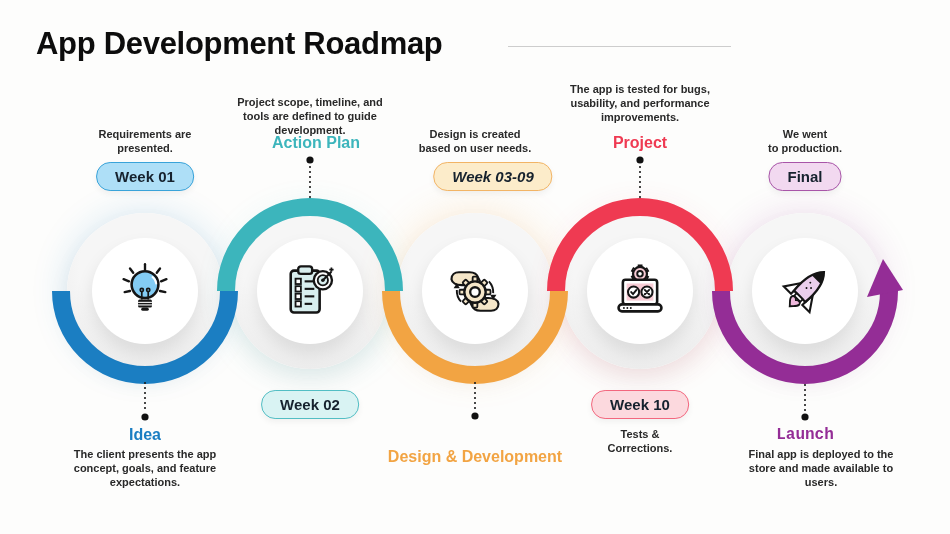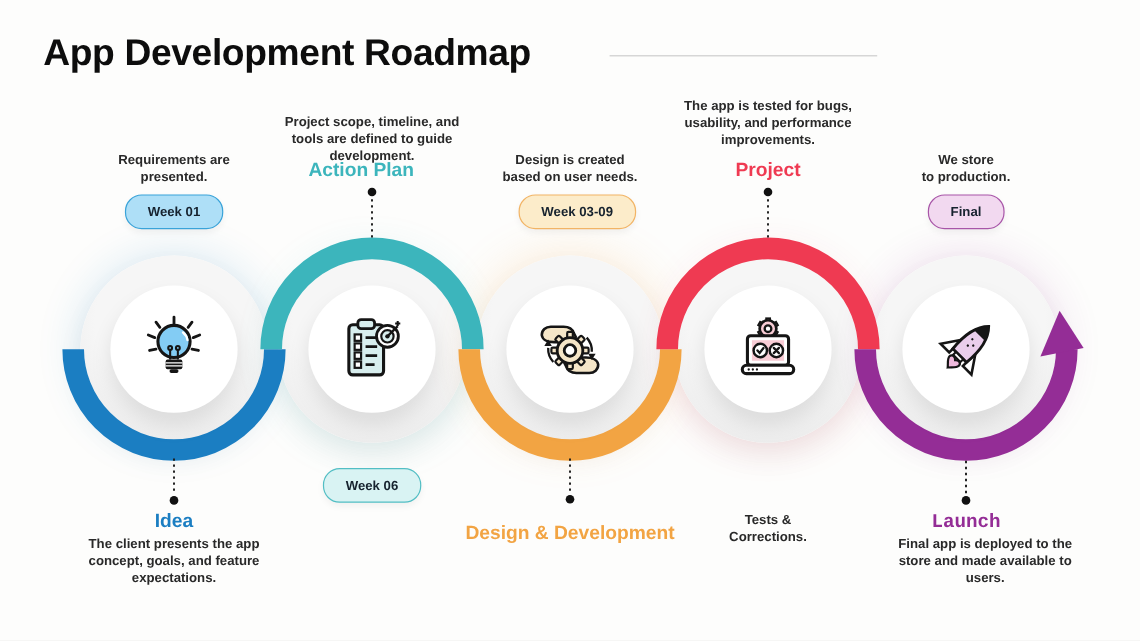--- a/index.html
+++ b/index.html
@@ -20,21 +20,21 @@
   .g4{box-shadow:0 12px 24px rgba(0,0,0,.05),0 0 36px rgba(148,45,150,.16);}
 
   .wave{position:absolute;left:0;top:0;z-index:2;}
 
   .note{position:absolute;width:200px;text-align:center;font-size:11px;line-height:1.28;
         color:#292929;font-weight:700;white-space:pre-line;z-index:4;}
   .stage-label{position:absolute;width:220px;text-align:center;font-size:16px;font-weight:800;
                color:var(--accent);z-index:4;}
   .badge{position:absolute;transform:translateX(-50%);height:27px;border-radius:14px;
          display:inline-flex;align-items:center;justify-content:center;padding:0 18px;
-         font-size:11px;font-weight:700;color:#16222e;background:var(--badge-bg);
+         font-size:15px;font-weight:700;color:#16222e;background:var(--badge-bg);
          border:1.6px solid var(--badge-border);box-shadow:0 3px 6px rgba(0,0,0,.05);
          white-space:nowrap;z-index:4;}
 </style>
 </head>
 <body>
 
 <div class="canvas">
 
   <div class="page-title">App Development Roadmap</div>
   <div class="title-rule"></div>
@@ -173,44 +173,45 @@
     </svg>
   </div>
 
   <div class="note" style="left: 45px; top: 127px; --accent: #1b7ec2; --badge-bg: #aedff7; --badge-border: #39a3d9;">Requirements are
 presented.</div>
   <div class="badge" style="left: 145px; top: 162px; --accent: #1b7ec2; --badge-bg: #aedff7; --badge-border: #39a3d9;">Week 01</div>
 
   <div class="note" style="left: 210px; top: 95px; --accent: #3cb5bc; --badge-bg: #d9f3f3; --badge-border: #52bec4;">Project scope, timeline, and
 tools are defined to guide
 development.</div>
-  <div class="stage-label" style="left: 191px; top: 134px; text-align: center; --accent: #3cb5bc; --badge-bg: #d9f3f3; --badge-border: #52bec4;">Action Plan</div>
+  <div class="stage-label" style="left: 206px; top: 134px; text-align: center; --accent: #3cb5bc; --badge-bg: #d9f3f3; --badge-border: #52bec4;">Action Plan</div>
 
   <div class="note" style="left: 375px; top: 127px; --accent: #f2a443; --badge-bg: #fcecca; --badge-border: #f2b465;">Design is created
 based on user needs.</div>
-  <div class="badge" style="left: 481px; top: 162px; --accent: #f2a443; --badge-bg: #fcecca; --badge-border: #f2b465;">Week 03-09</div>
+  <div class="badge" style="left: 493px; top: 162px; font-style: italic; --accent: #f2a443; --badge-bg: #fcecca; --badge-border: #f2b465;">Week 03-09</div>
 
   <div class="note" style="left: 540px; top: 82px; --accent: #ef3a52; --badge-bg: #fcd9de; --badge-border: #f3677e;">The app is tested for bugs,
 usability, and performance
 improvements.</div>
   <div class="stage-label" style="left: 530px; top: 134px; --accent: #ef3a52; --badge-bg: #fcd9de; --badge-border: #f3677e;">Project</div>
 
-  <div class="note" style="left: 705px; top: 127px; --accent: #942d96; --badge-bg: #f2d9f0; --badge-border: #a855a8;">We store
+  <div class="note" style="left: 705px; top: 127px; --accent: #942d96; --badge-bg: #f2d9f0; --badge-border: #a855a8;">We went
 to production.</div>
   <div class="badge" style="left: 805px; top: 162px; --accent: #942d96; --badge-bg: #f2d9f0; --badge-border: #a855a8;">Final</div>
 
   <div class="stage-label" style="left: 35px; top: 426px; --accent: #1b7ec2; --badge-bg: #aedff7; --badge-border: #39a3d9;">Idea</div>
   <div class="note" style="left: 45px; top: 447px; --accent: #1b7ec2; --badge-bg: #aedff7; --badge-border: #39a3d9;">The client presents the app
 concept, goals, and feature
 expectations.</div>
 
-  <div class="badge" style="left: 310px; top: 390px; --accent: #3cb5bc; --badge-bg: #d9f3f3; --badge-border: #52bec4;">Week 06</div>
-
-  <div class="stage-label" style="left: 365px; top: 436px; --accent: #f2a443; --badge-bg: #fcecca; --badge-border: #f2b465;">Design &amp; Development</div>
-
+  <div class="badge" style="left: 310px; top: 390px; --accent: #3cb5bc; --badge-bg: #d9f3f3; --badge-border: #52bec4;">Week 02</div>
+
+  <div class="stage-label" style="left: 365px; top: 448px; --accent: #f2a443; --badge-bg: #fcecca; --badge-border: #f2b465;">Design &amp; Development</div>
+
+  <div class="badge" style="left: 640px; top: 390px; --accent: #ef3a52; --badge-bg: #fcd9de; --badge-border: #f3677e;">Week 10</div>
   <div class="note" style="left: 540px; top: 427px; --accent: #ef3a52; --badge-bg: #fcd9de; --badge-border: #f3677e;">Tests &amp;
 Corrections.</div>
 
   <div class="stage-label" style="left: 695px; top: 426px; font-family: Liberation Mono, monospace; --accent: #942d96; --badge-bg: #f2d9f0; --badge-border: #a855a8;">Launch</div>
   <div class="note" style="left: 721px; top: 447px; --accent: #942d96; --badge-bg: #f2d9f0; --badge-border: #a855a8;">Final app is deployed to the
 store and made available to
 users.</div>
 
 </div>
 

